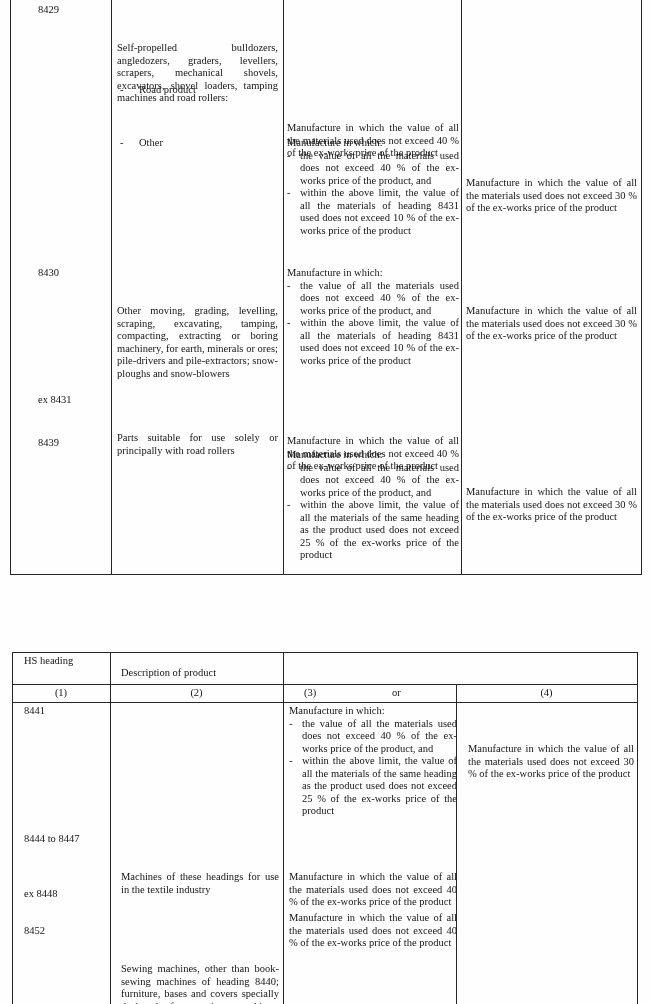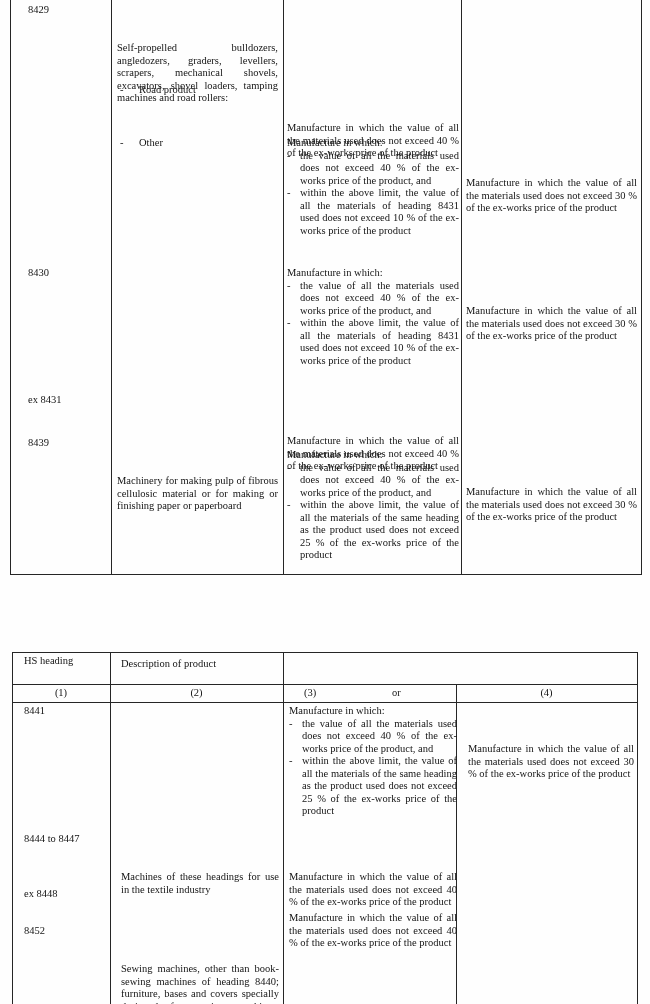--- a/index.html
+++ b/index.html
@@ -9,21 +9,21 @@
     font-size:10.5px;line-height:12.5px;color:#141414;
     overflow:hidden;
   }
   .tbl{position:absolute;}
   .vline{position:absolute;width:1px;background:#262626;}
   .hline{position:absolute;height:1px;background:#262626;}
   .blk{position:absolute;}
   .j{text-align:justify;margin-top:38px;}
   .ctr{text-align:center;}
   
-  .t1c1{left:18px;width:92px;}
+  .t1c1{left:28px;width:92px;}
   .t1c2{left:107px;width:161px;}
   .t1c3{left:277px;width:172px;}
   .t1c4{left:456px;width:171px;}
   
   .t2c1{left:12px;width:80px;}
   .t2c2{left:109px;width:158px;}
   .t2c3{left:277px;width:168px;}
   .t2c4{left:456px;width:166px;}
   .bullet{display:flex;}
   .bullet .d{flex:0 0 13px;}
@@ -63,38 +63,39 @@
         <span class="bt">the value of all the materials used does not exceed 40 % of the ex-works price of the product, and</span>
       </div>
       <div class="bullet">
         <span class="d">-</span>
         <span class="bt">within the above limit, the value of all the materials of heading 8431 used does not exceed 10 % of the ex-works price of the product</span>
       </div>
     </div>
     <div class="blk t1c4 j" style="top:139px;">Manufacture in which the value of all the materials used does not exceed 30 % of the ex-works price of the product</div>
 
     <div class="blk t1c1" style="top:267px;">8430</div>
+    <div class="blk t1c2 j" style="top:267px;">Other moving, grading, levelling, scraping, excavating, tamping, compacting, extracting or boring machinery, for earth, minerals or ores; pile-drivers and pile-extractors; snow-ploughs and snow-blowers</div>
     <div class="blk t1c3" style="top:267px;">
       <div>Manufacture in which:</div>
       <div class="bullet">
         <span class="d">-</span>
         <span class="bt">the value of all the materials used does not exceed 40 % of the ex-works price of the product, and</span>
       </div>
       <div class="bullet">
         <span class="d">-</span>
         <span class="bt">within the above limit, the value of all the materials of heading 8431 used does not exceed 10 % of the ex-works price of the product</span>
       </div>
     </div>
     <div class="blk t1c4 j" style="top:267px;">Manufacture in which the value of all the materials used does not exceed 30 % of the ex-works price of the product</div>
 
     <div class="blk t1c1" style="top:394px;">ex 8431</div>
+    <div class="blk t1c2 j" style="top:394px;">Parts suitable for use solely or principally with road rollers</div>
     <div class="blk t1c3 j" style="top:397px;">Manufacture in which the value of all the materials used does not exceed 40 % of the ex-works price of the product</div>
 
     <div class="blk t1c1" style="top:437px;">8439</div>
-    <div class="blk t1c2 j" style="top:437px;">Machinery for making pulp of fibrous cellulosic material or for making or finishing paper or paperboard</div>
     <div class="blk t1c3" style="top:449px;">
       <div>Manufacture in which:</div>
       <div class="bullet">
         <span class="d">-</span>
         <span class="bt">the value of all the materials used does not exceed 40 % of the ex-works price of the product, and</span>
       </div>
       <div class="bullet">
         <span class="d">-</span>
         <span class="bt">within the above limit, the value of all the materials of the same heading as the product used does not exceed 25 % of the ex-works price of the product</span>
       </div>
@@ -106,21 +107,21 @@
     <div class="hline" style="left:0;top:0;width:626px;"></div>
     <div class="hline" style="left:0;top:32px;width:626px;"></div>
     <div class="hline" style="left:0;top:50px;width:626px;"></div>
     <div class="vline" style="left:0;top:0;height:352px;"></div>
     <div class="vline" style="left:98px;top:0;height:352px;"></div>
     <div class="vline" style="left:271px;top:0;height:352px;"></div>
     <div class="vline" style="left:444px;top:32px;height:320px;"></div>
     <div class="vline" style="left:625px;top:0;height:352px;"></div>
 
     <div class="blk t2c1" style="top:3px;">HS heading</div>
-    <div class="blk t2c2" style="top:6px;">Description of product</div>
+    <div class="blk t2c2" style="top:15px;">Description of product</div>
 
     <div class="blk ctr" style="left:0;top:35px;width:98px;">(1)</div>
     <div class="blk ctr" style="left:98px;top:35px;width:173px;">(2)</div>
     <div class="blk" style="left:292px;top:35px;">(3)</div>
     <div class="blk" style="left:380px;top:35px;">or</div>
     <div class="blk ctr" style="left:444px;top:35px;width:181px;">(4)</div>
 
     <div class="blk t2c1" style="top:53px;">8441</div>
     <div class="blk t2c3" style="top:53px;">
       <div>Manufacture in which:</div>

